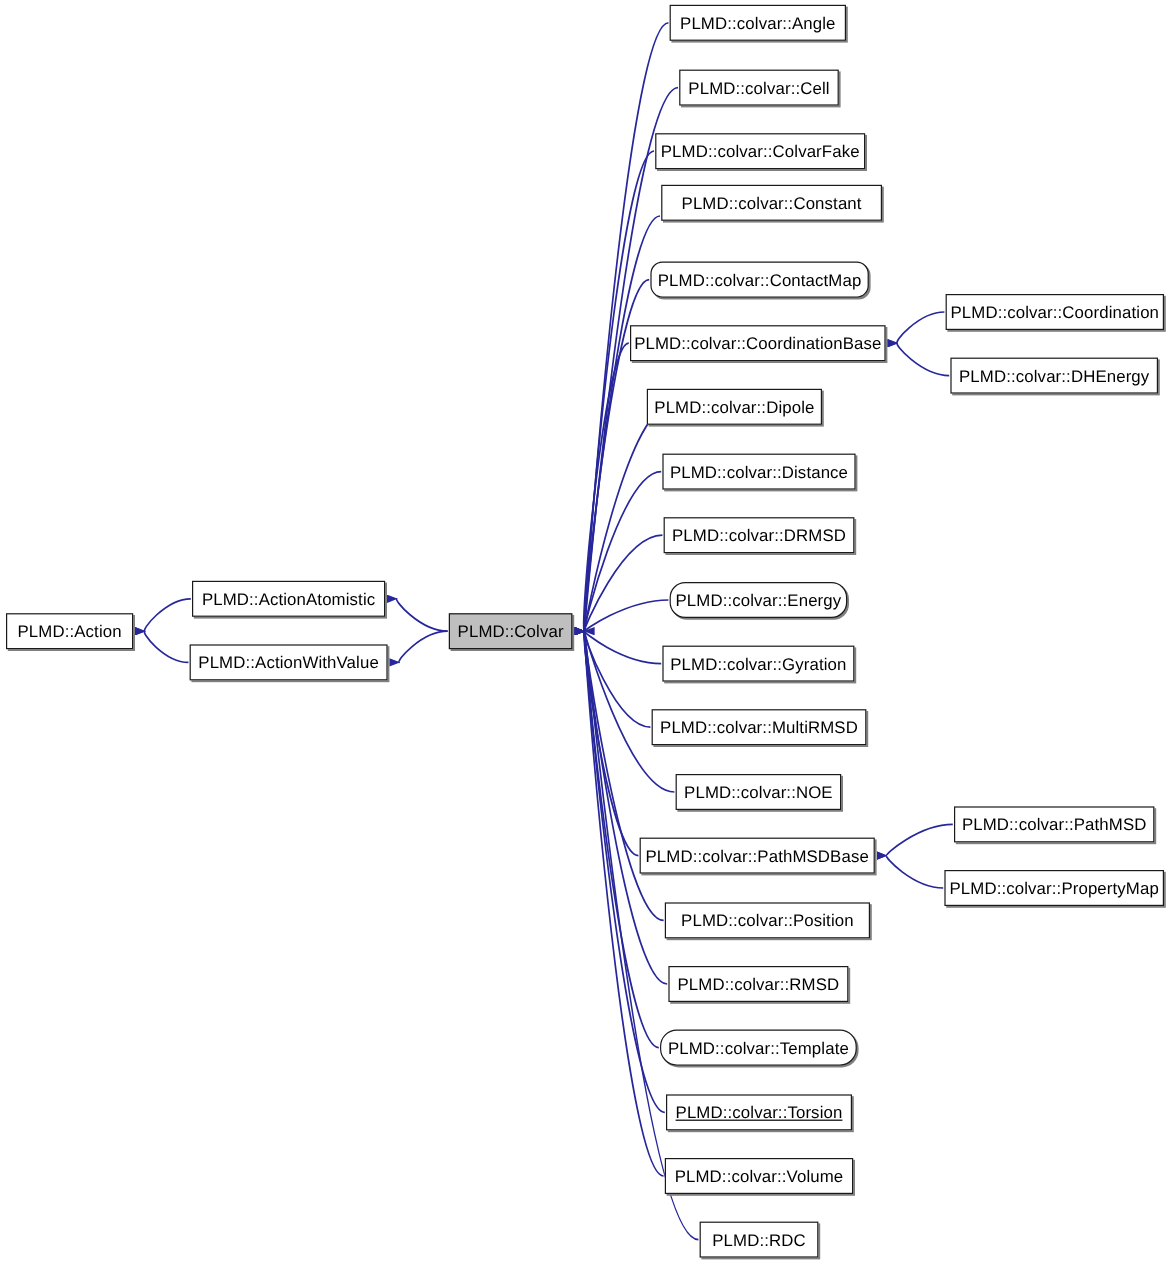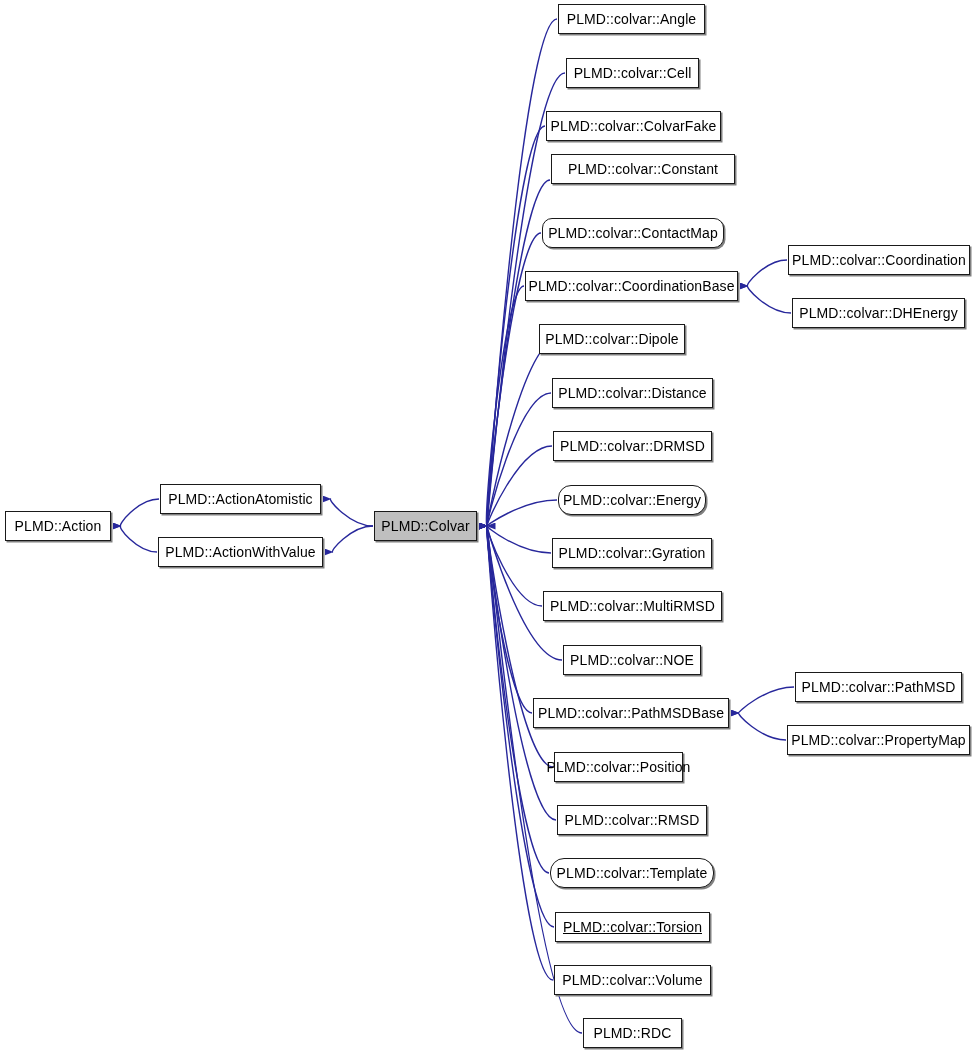--- a/index.html
+++ b/index.html
@@ -148,21 +148,21 @@
       </div>
       <div class="node" style="left: 533px; top: 698px; width: 196px; height: 30px;">
         <span class="node-label">PLMD::colvar::PathMSDBase</span>
       </div>
       <div class="node" style="left: 795px; top: 672px; width: 167px; height: 30px;">
         <span class="node-label">PLMD::colvar::PathMSD</span>
       </div>
       <div class="node" style="left: 787px; top: 725px; width: 183px; height: 30px;">
         <span class="node-label">PLMD::colvar::PropertyMap</span>
       </div>
-      <div class="node" style="left: 554px; top: 752px; width: 129px; height: 30px;">
+      <div class="node" style="left: 554px; top: 752px; width: 171px; height: 30px;">
         <span class="node-label">PLMD::colvar::Position</span>
       </div>
       <div class="node" style="left: 557px; top: 805px; width: 150px; height: 30px;">
         <span class="node-label">PLMD::colvar::RMSD</span>
       </div>
       <div class="node" style="left: 550px; top: 858px; width: 164px; height: 30px; border-radius: 14px;">
         <span class="node-label">PLMD::colvar::Template</span>
       </div>
       <div class="node" style="left: 555px; top: 912px; width: 155px; height: 30px; text-decoration: underline;">
         <span class="node-label">PLMD::colvar::Torsion</span>

